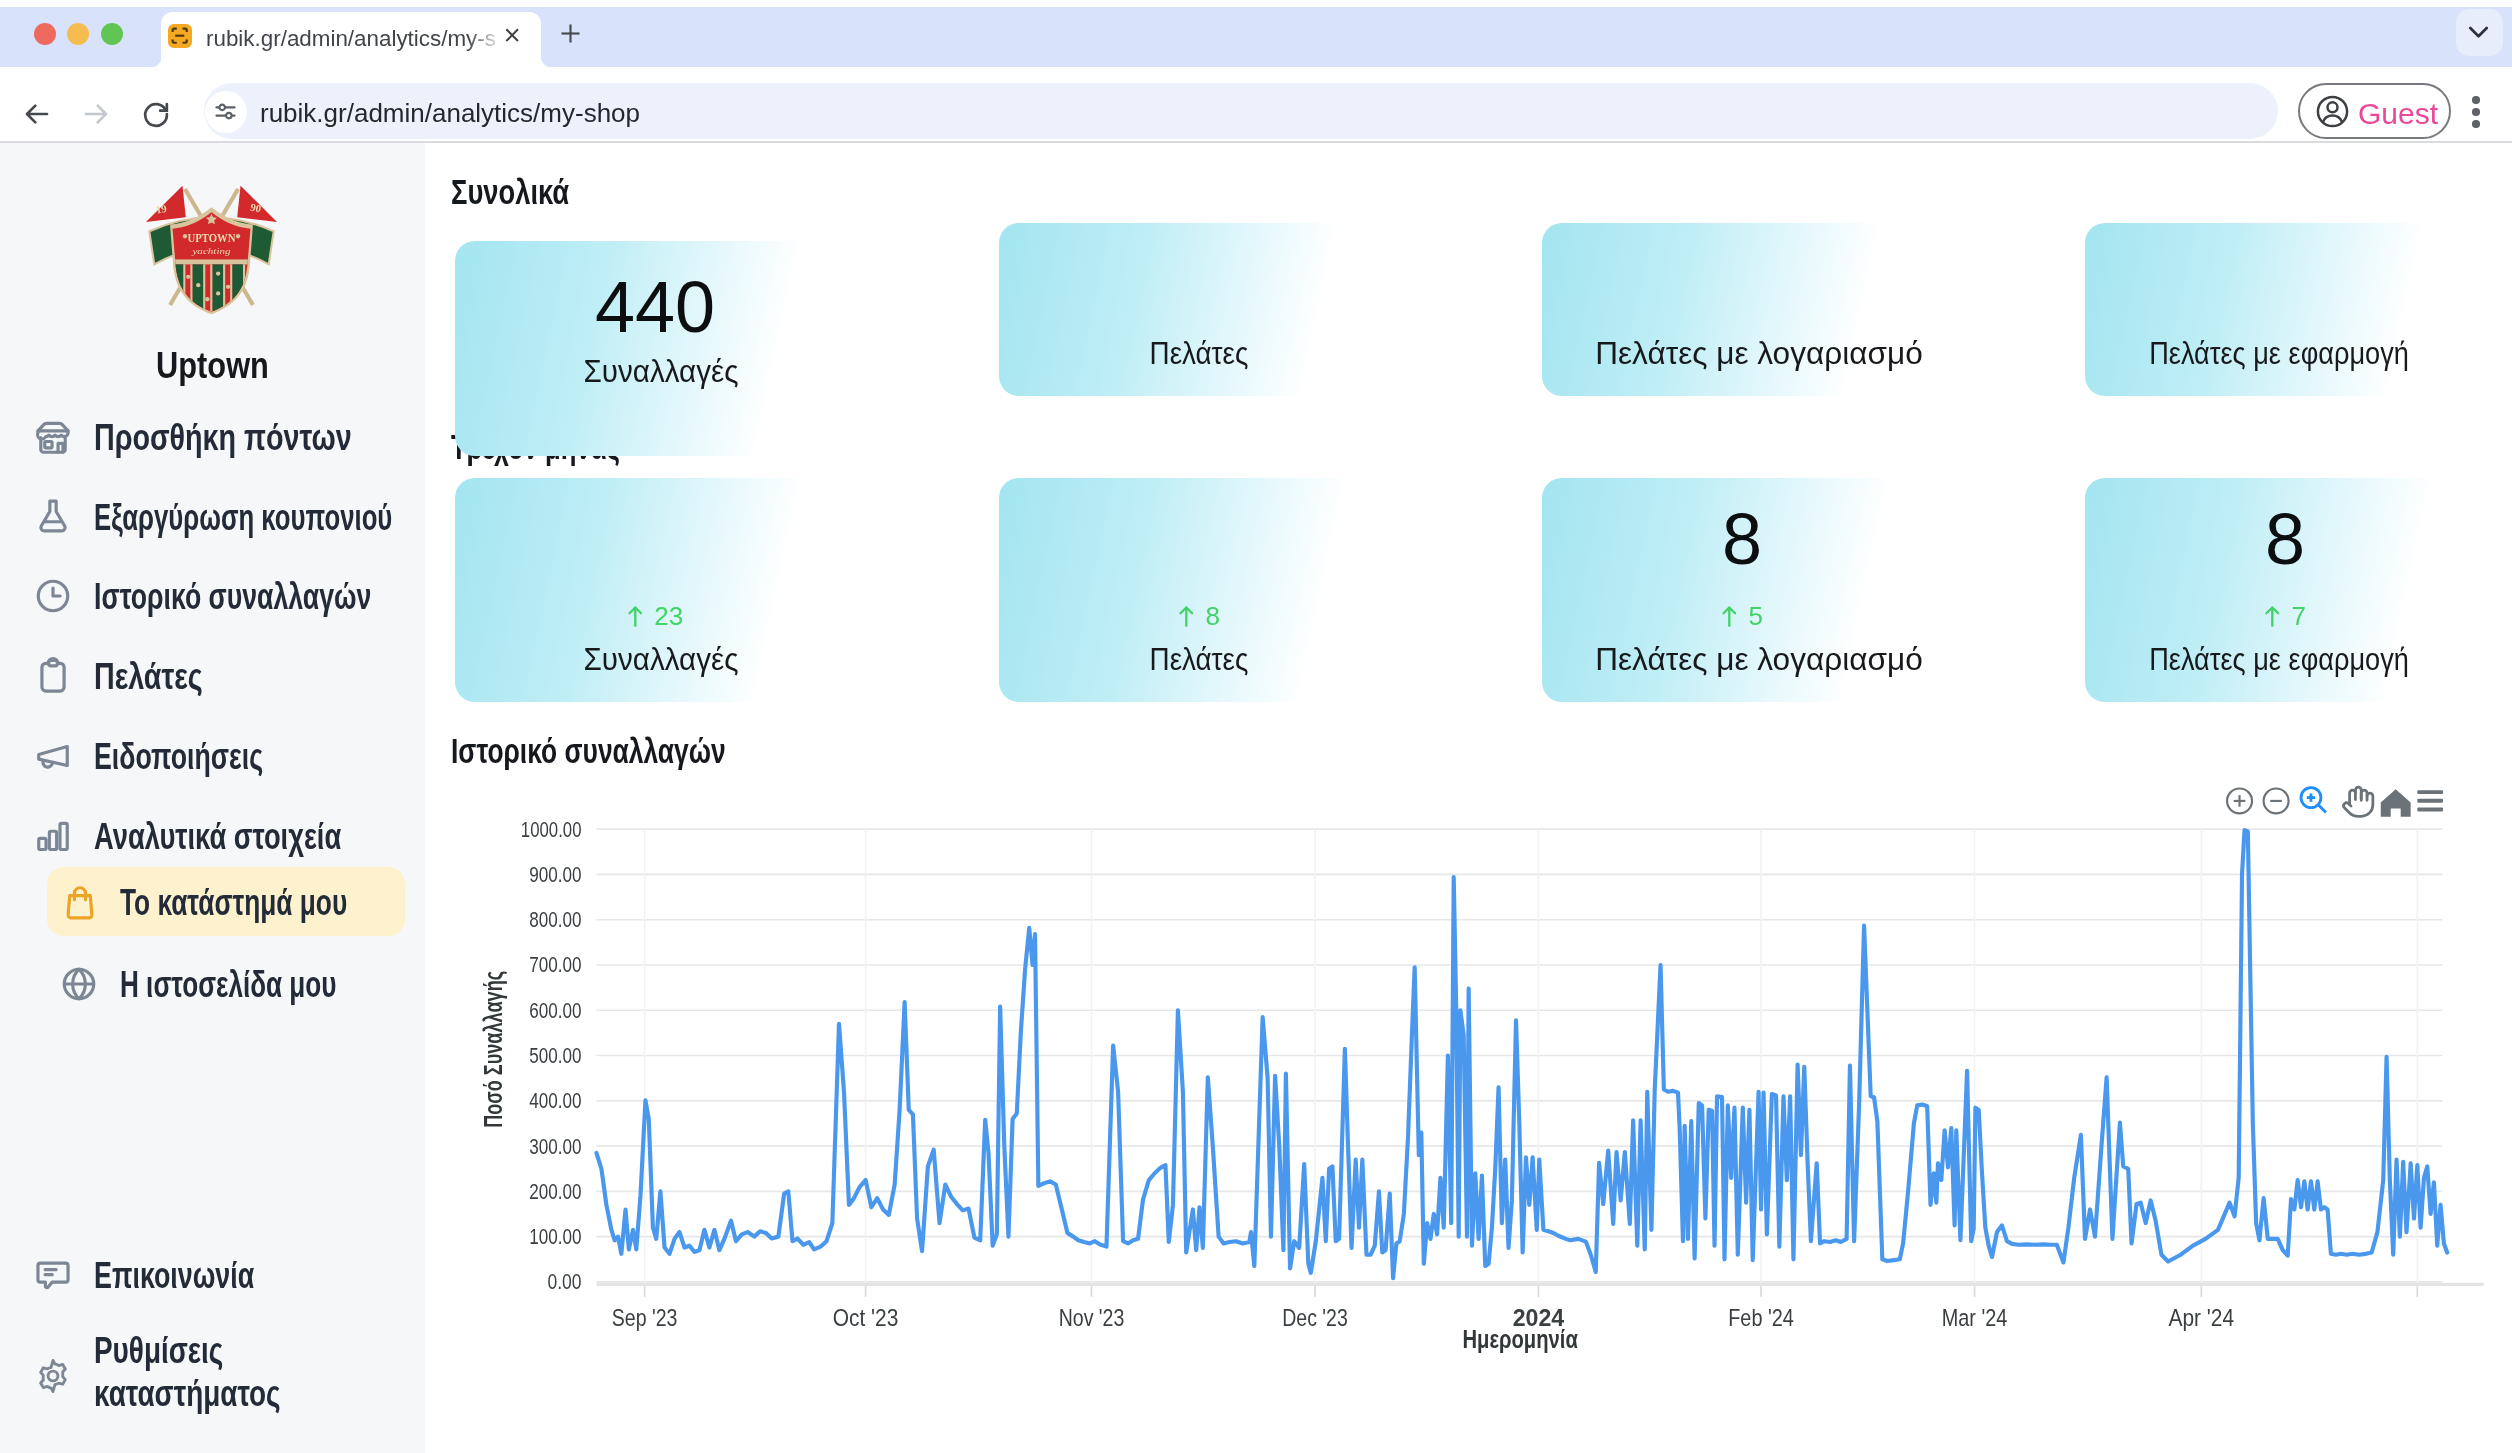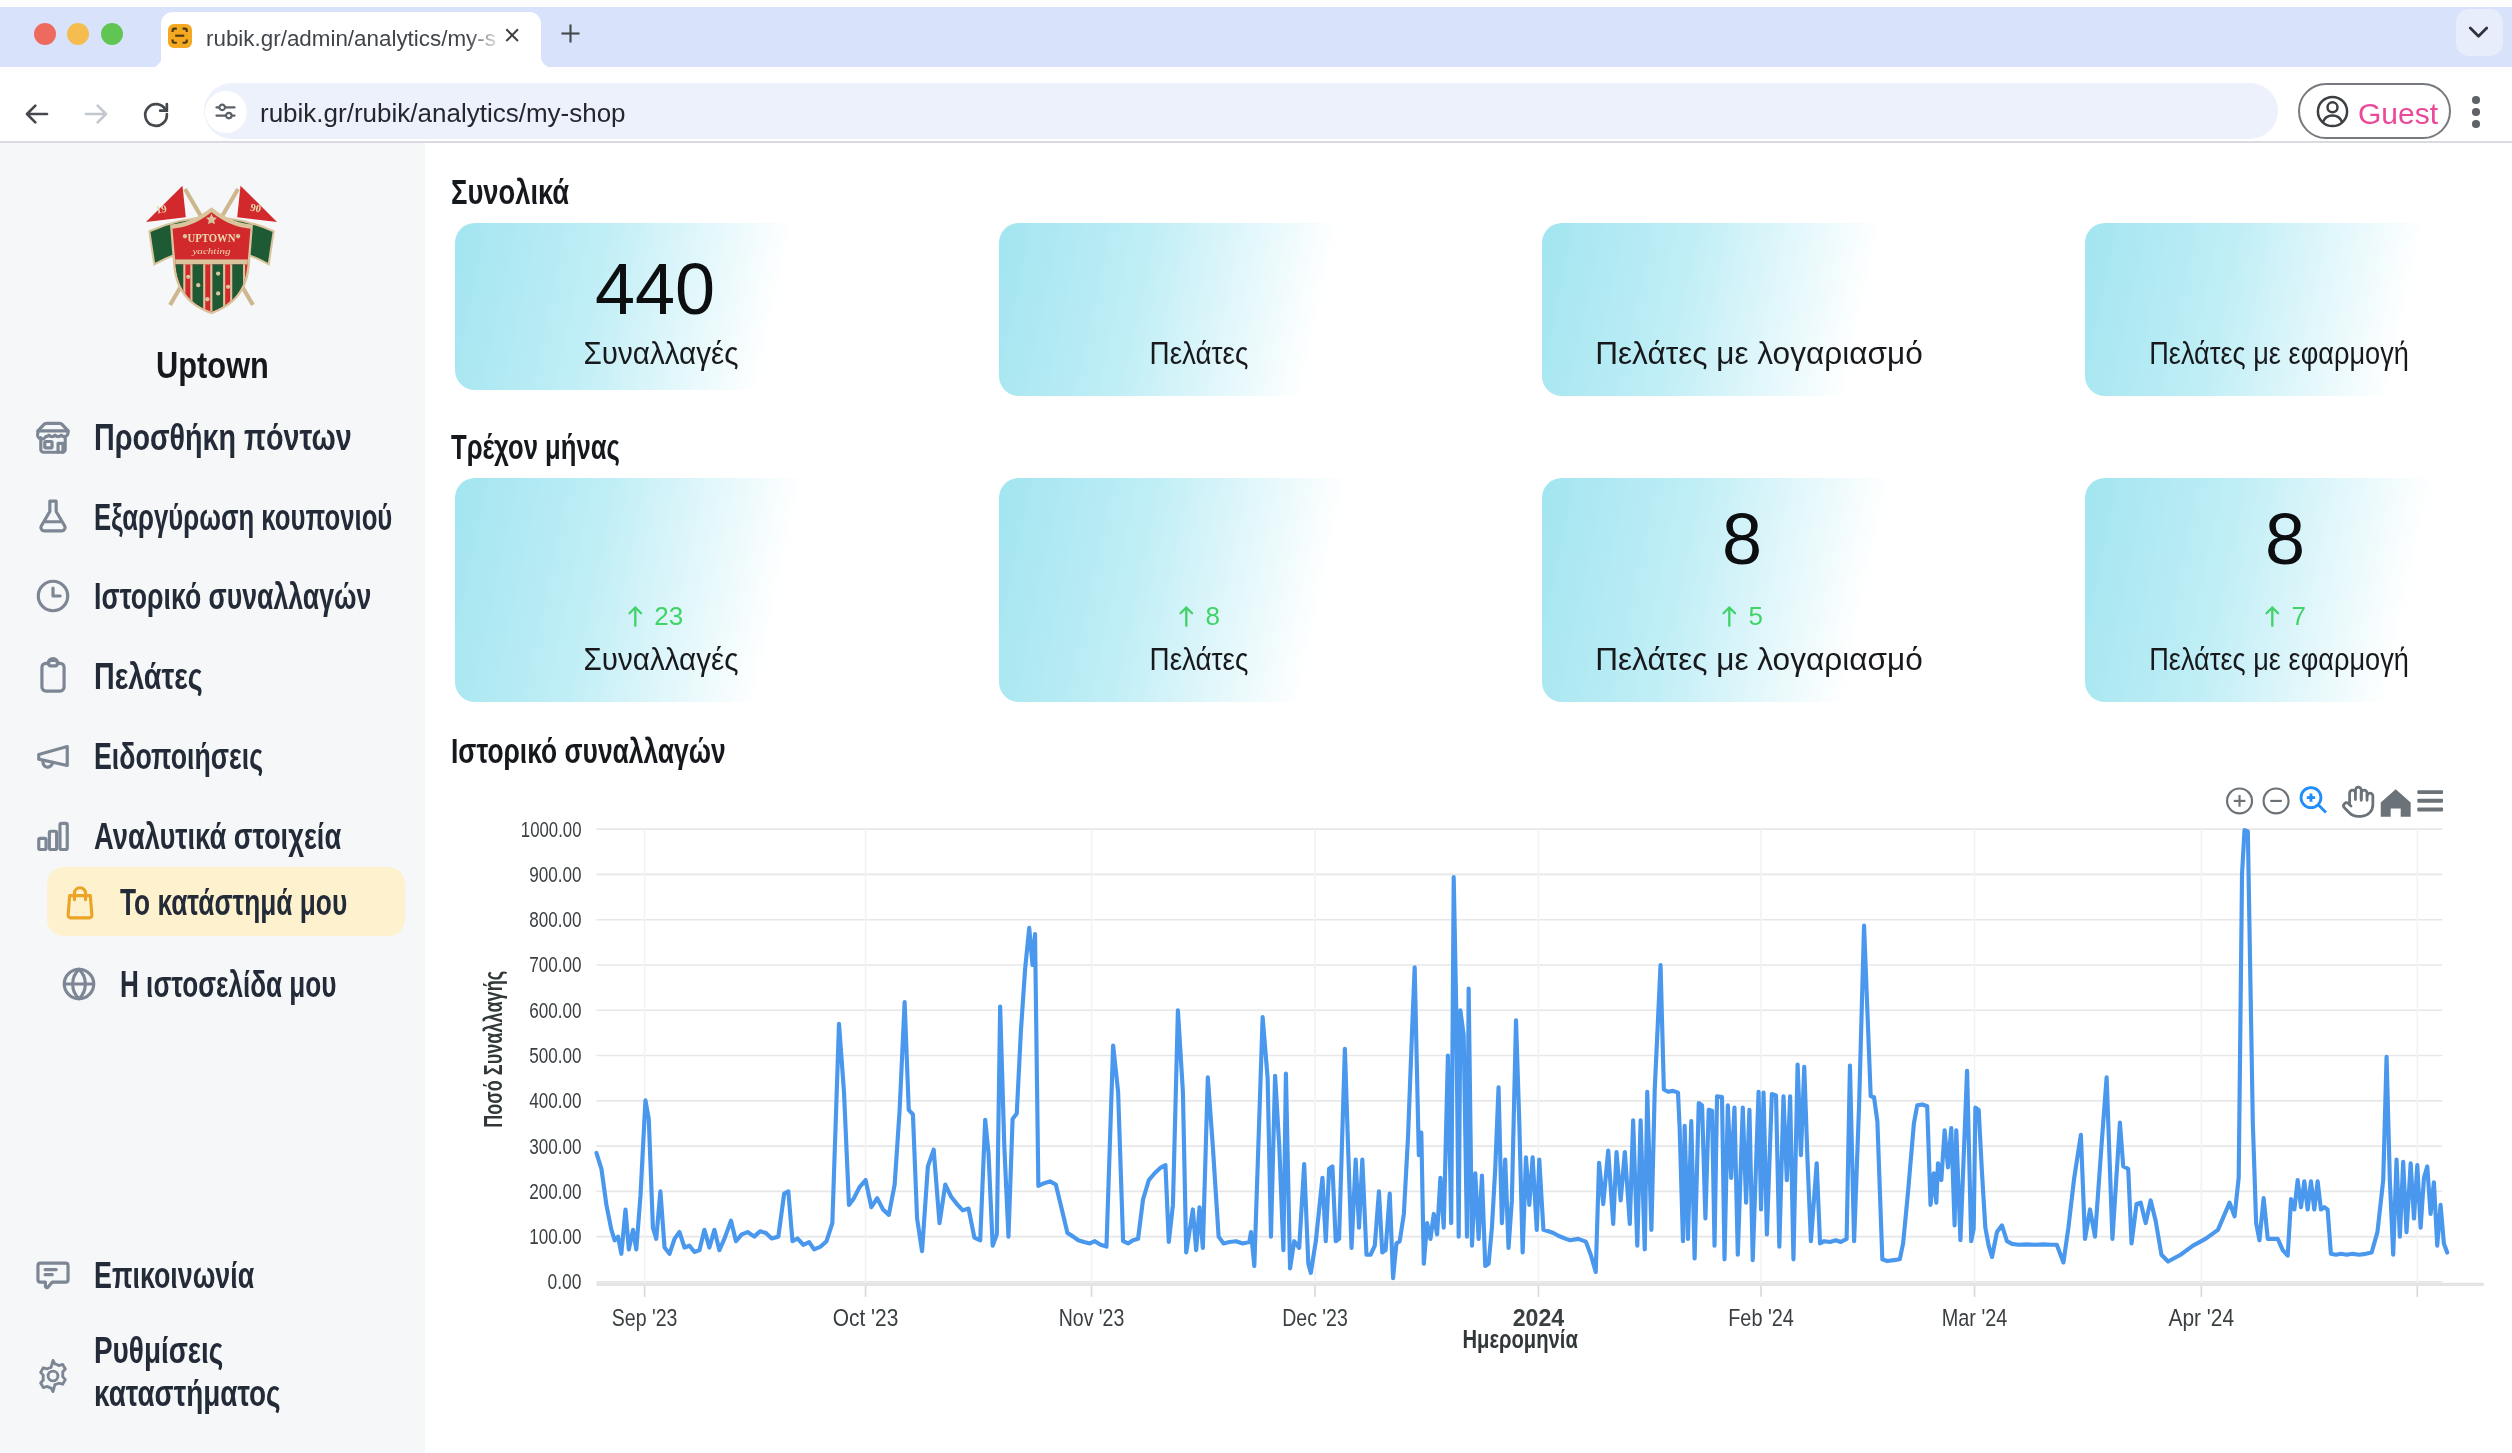--- a/index.html
+++ b/index.html
@@ -57,21 +57,21 @@
       <path d="M31 6 v8 h-8" fill="none"></path>
     </svg>
 <div class="abs" style="left:204px;top:83px;width:2074px;height:56px;background:#edf1fb;border-radius:28px"></div>
 <div class="abs" style="left:205px;top:91px;width:42px;height:42px;background:#fff;border-radius:50%"></div>
 <svg class="abs" style="left:214px;top:100px" width="23" height="23" viewBox="0 0 28 28" fill="none" stroke="#5b6066" stroke-width="2.6" stroke-linecap="round">
       <line x1="3" y1="9" x2="25" y2="9"></line>
       <circle cx="10" cy="9" r="3.4" fill="#fff"></circle>
       <line x1="3" y1="19" x2="25" y2="19"></line>
       <circle cx="18" cy="19" r="3.4" fill="#fff"></circle>
     </svg>
-<div class="abs" style="left:260px;top:98px;font-size:26px;color:#24282d">rubik.gr<span style="color:#24282d">/rubik/analytics/my-shop</span></div>
+<div class="abs" style="left:260px;top:98px;font-size:26px;color:#24282d">rubik.gr<span style="color:#24282d">/admin/analytics/my-shop</span></div>
 <div class="abs" style="left:2298px;top:83px;width:153px;height:56px;border:2.1px solid #767a7e;border-radius:30px"></div>
 <svg class="abs" style="left:2315px;top:94px" width="35" height="35" viewBox="0 0 42 42" fill="none" stroke="#3c4043" stroke-width="3">
       <circle cx="21" cy="21" r="17.5"></circle>
       <circle cx="21" cy="16" r="6"></circle>
       <path d="M9.5 33.5 a12.5 12.5 0 0 1 23 0"></path>
     </svg>
 <div class="abs" style="left:2358px;top:97px;font-size:30px;color:#ec4899">Guest</div>
 <g></g>
 <div class="abs" style="left:2472px;top:96px;width:7.5px;height:7.5px;background:#5f6368;border-radius:50%"></div>
 <div class="abs" style="left:2472px;top:108px;width:7.5px;height:7.5px;background:#5f6368;border-radius:50%"></div>
@@ -161,21 +161,21 @@
     </svg><div class="mtext" style="left:120px;top:962px;transform:scaleX(0.706)">Η ιστοσελίδα μου</div><svg class="abs" style="left:34px;top:1256px" width="38" height="38" viewBox="0 0 24 24" fill="none" stroke="#7c8694" stroke-width="2.0" stroke-linecap="round" stroke-linejoin="round">
       <path d="M4 4.5 h16 a1.5 1.5 0 0 1 1.5 1.5 v9 a1.5 1.5 0 0 1 -1.5 1.5 h-8.5 l-2.7 3.2 a0.9 0.9 0 0 1 -1.6 -.6 v-2.6 H4 a1.5 1.5 0 0 1 -1.5 -1.5 v-9 A1.5 1.5 0 0 1 4 4.5 z"></path>
       <path d="M7 8.6 h7 M7 11.8 h4.5"></path>
     </svg><div class="mtext" style="left:94px;top:1253px;transform:scaleX(0.725)">Επικοινωνία</div><svg class="abs" style="left:34px;top:1357px" width="38" height="38" viewBox="0 0 24 24" fill="none" stroke="#7c8694" stroke-width="1.8" stroke-linecap="round" stroke-linejoin="round">
       <path d="M12 2.2 l1.2 2.2 a7.8 7.8 0 0 1 2.4 1 l2.5 -.7 1.7 2.9 -1.7 1.9 a7.8 7.8 0 0 1 0 2.9 l1.7 1.9 -1.7 2.9 -2.5 -.7 a7.8 7.8 0 0 1 -2.4 1 L12 21.8 l-1.2 -2.2 a7.8 7.8 0 0 1 -2.4 -1 l-2.5 .7 -1.7 -2.9 1.7 -1.9 a7.8 7.8 0 0 1 0 -2.9 L4.2 9.7 5.9 6.8 l2.5 .7 a7.8 7.8 0 0 1 2.4 -1 z"></path>
       <circle cx="12" cy="12" r="3.1"></circle>
     </svg><div class="mtext" style="left:94px;top:1329px;width:357px;line-height:43px;white-space:normal;transform:scaleX(0.754)">Ρυθμίσεις καταστήματος</div>
 <div class="h2" style="left:451px;top:174px;transform:scaleX(0.781)">Συνολικά</div>
 <div class="h2" style="left:451px;top:429px;transform:scaleX(0.733)">Τρέχον μήνας</div>
 <div class="h2" style="left:451px;top:733px;transform:scaleX(0.754)">Ιστορικό συναλλαγών</div>
-<div class="card" style="left:455px;top:223px;height:167px">
+<div class="card" style="left:455px;top:241px;height:215px">
       <div class="num" style="top:30px">440</div>
       <div class="clab" style="top:115px;left:5.8px;transform:scaleX(0.955)">Συναλλαγές</div>
     </div><div class="card" style="left:999px;top:223px;height:173px">
       <div class="clab" style="top:115px;left:0px;transform:scaleX(0.897)">Πελάτες</div>
     </div><div class="card" style="left:1542px;top:223px;height:173px">
       <div class="clab" style="top:115px;left:16.6px;transform:scaleX(1.019)">Πελάτες με λογαριασμό</div>
     </div><div class="card" style="left:2085px;top:223px;height:173px">
       <div class="clab" style="top:115px;left:-5.8px;transform:scaleX(0.876)">Πελάτες με εφαρμογή</div>
     </div><div class="card" style="left:455px;top:478px;height:224px">
       <div class="grn" style="top:110px"><svg width="16.6" height="22.4" viewBox="0 0 20 27" style="vertical-align:-2.5px" fill="none" stroke="#41d268" stroke-width="2.8" stroke-linecap="round" stroke-linejoin="round">

